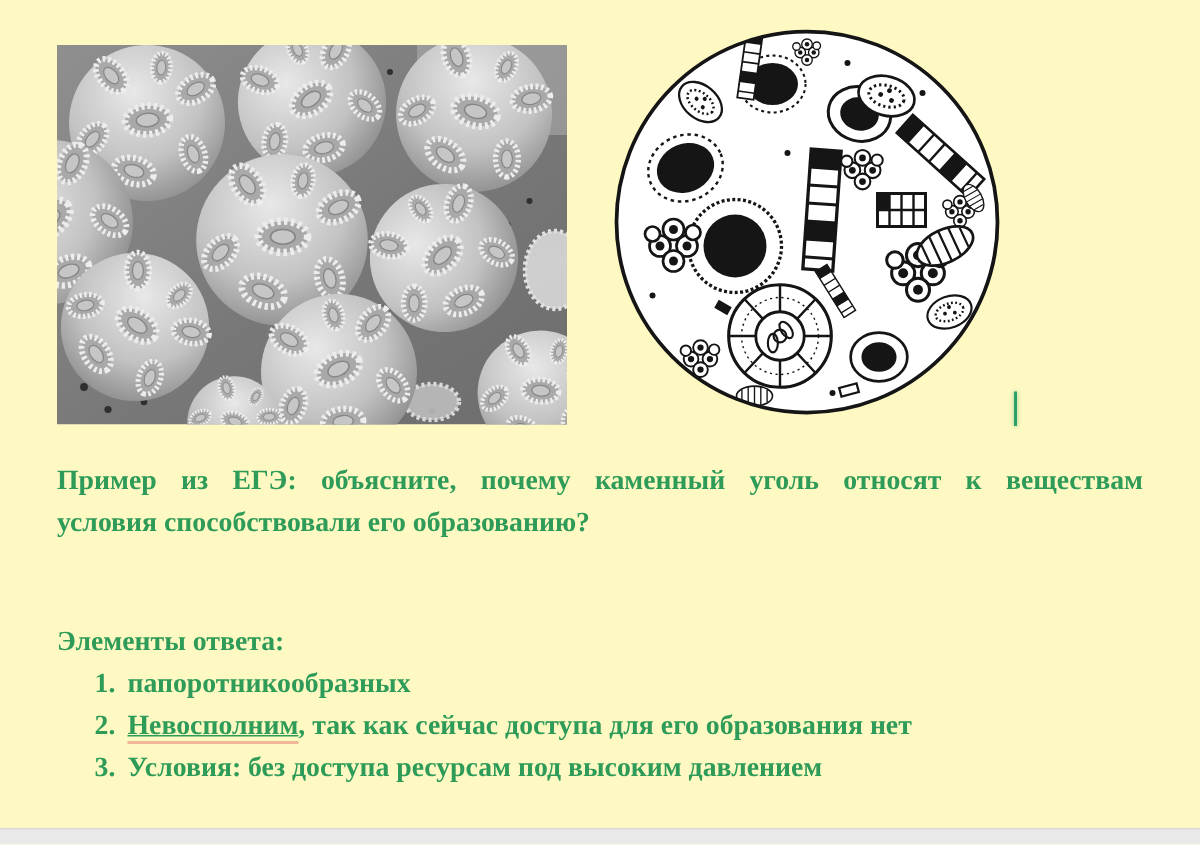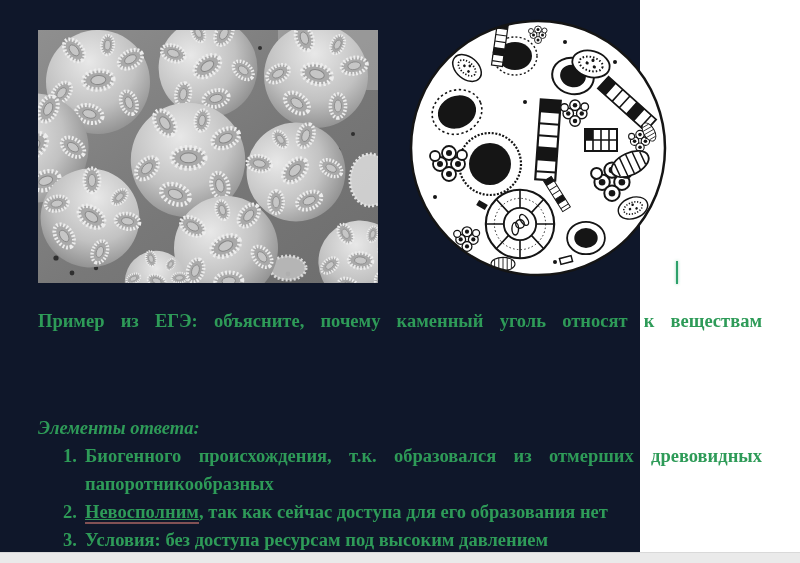--- a/index.html
+++ b/index.html
@@ -1,29 +1,29 @@
 <!DOCTYPE html>
 <html><head>
 <meta charset="utf-8">
 <style>
   html,body{margin:0;padding:0;}
   body{
     width:800px;height:563px;background:#ffffff;overflow:hidden;
     font-family:"Liberation Serif","DejaVu Serif",serif;
   }
-  .slide{position:relative;width:640px;height:563px;background:#0f172a;}
+  .slide{position:relative;width:800px;height:563px;background:#fef9c3;}
   .photo{position:absolute;left:38px;top:30px;width:340px;height:253px;}
   .drawing{position:absolute;left:405px;top:12px;width:266px;height:272px;}
   .photo svg,.drawing svg{display:block;width:100%;height:100%;}
   .caret{position:absolute;left:676px;top:261px;width:2px;height:23px;
          background:#2da06a;box-shadow:0 0 3px rgba(45,160,106,.55);}
   .gtext{color:#2e9b58;font-weight:bold;font-size:18.5px;line-height:28px;}
   .question{position:absolute;left:38px;top:307px;width:724px;}
   .jl{text-align:justify;text-align-last:justify;}
-  .answer-header{position:absolute;left:38px;top:414px;width:724px;font-style:italic;}
+  .answer-header{position:absolute;left:38px;top:414px;width:724px;}
   .list{position:absolute;left:38px;top:442px;width:724px;}
   .list-item{display:flex;}
   .num{width:22px;margin-left:25px;flex:none;}
   .li-text{flex:1;}
   .underlined{text-decoration:underline;border-bottom:2px solid rgba(226,130,118,.55);}
   .bottom-strip{position:absolute;left:0;bottom:0;width:800px;height:10px;
                 background:#eaeaea;border-top:1px solid #d9d9d9;}
 </style>
 </head>
 <body>
@@ -194,29 +194,29 @@
         <rect x="155" y="245" width="12" height="6" fill="#ffffff" stroke="#151515" stroke-width="1.5" transform="rotate(-15 161 248)"></rect>
       </g>
       <circle cx="133" cy="136" r="127" fill="none" stroke="#151515" stroke-width="2.5"></circle>
     </svg>
   </div>
 
   <div class="caret"></div>
 
   <div class="question gtext">
     <div class="jl">Пример из ЕГЭ: объясните, почему каменный уголь относят к веществам</div>
+    <div>условия способствовали его образованию?</div>
   </div>
 
   <div class="answer-header gtext">Элементы ответа:</div>
 
   <div class="list gtext">
     <div class="list-item">
       <span class="num">1.</span>
       <div class="li-text">
-        <div class="jl">Биогенного происхождения, т.к. образовался из отмерших древовидных</div>
         <div>папоротникообразных</div>
       </div>
     </div>
     <div class="list-item">
       <span class="num">2.</span>
       <div class="li-text">
         <span class="underlined">Невосполним</span><span>, так как сейчас доступа для его образования нет</span>
       </div>
     </div>
     <div class="list-item">

